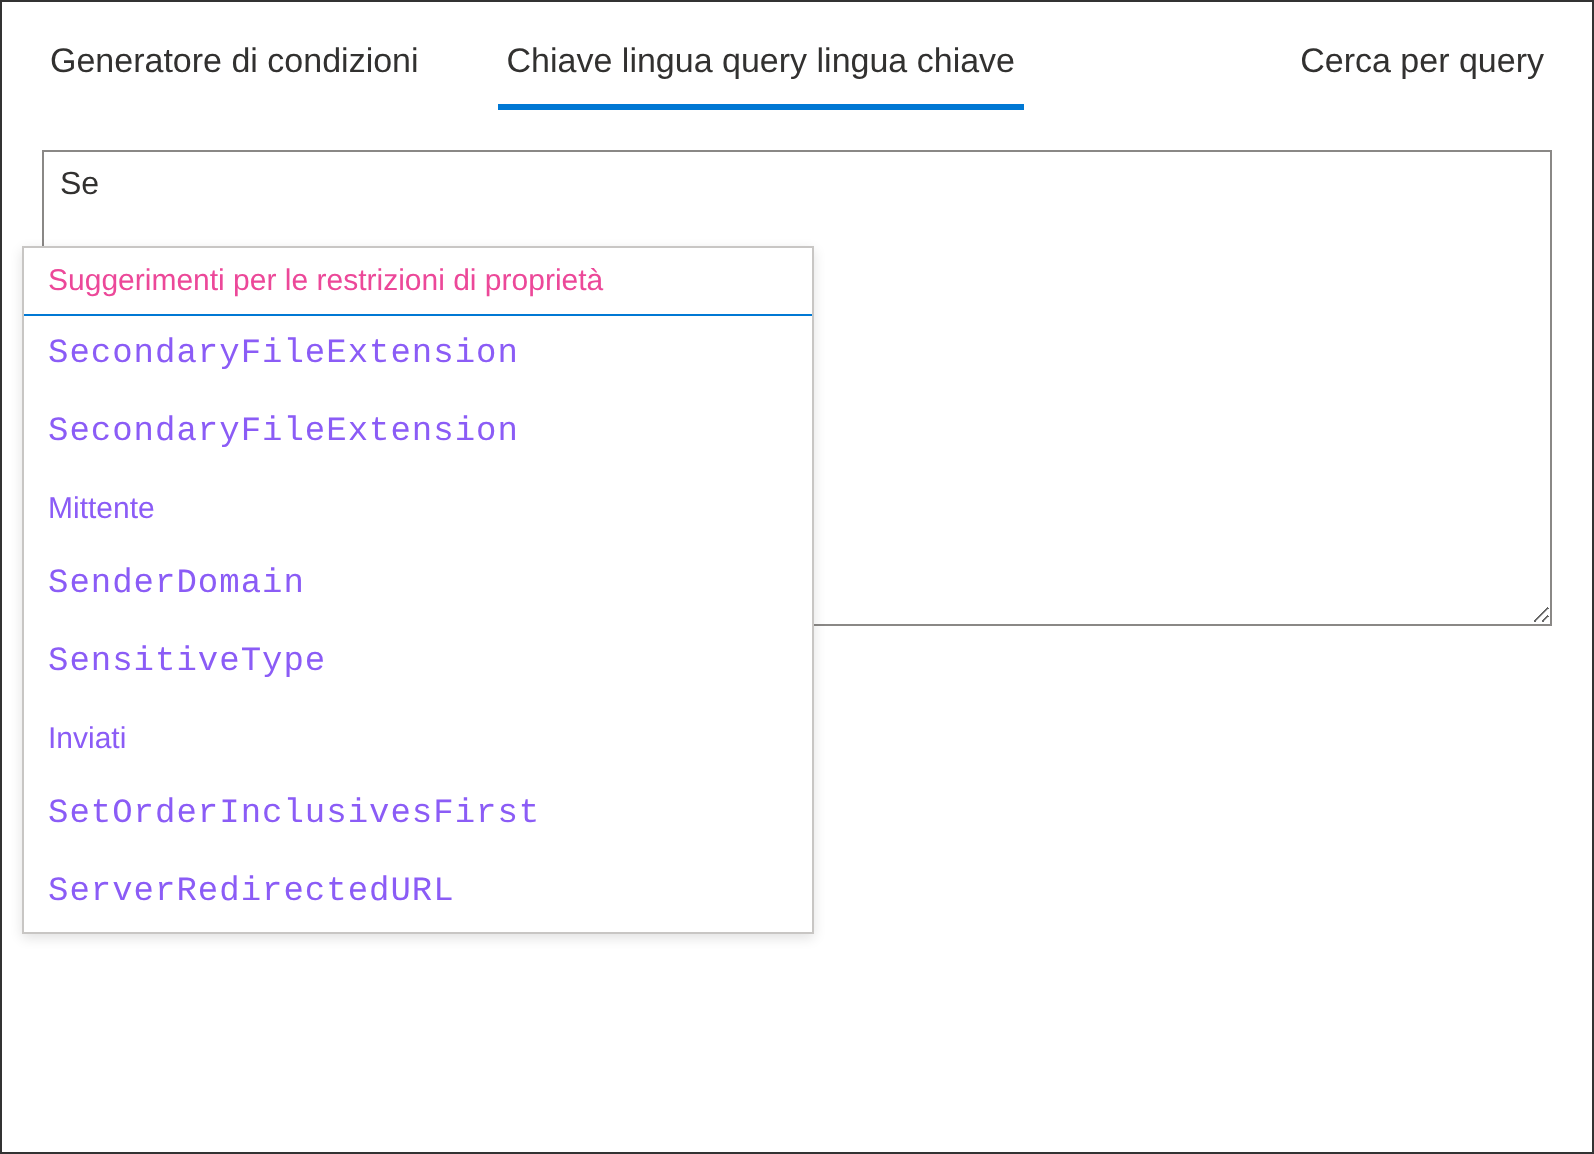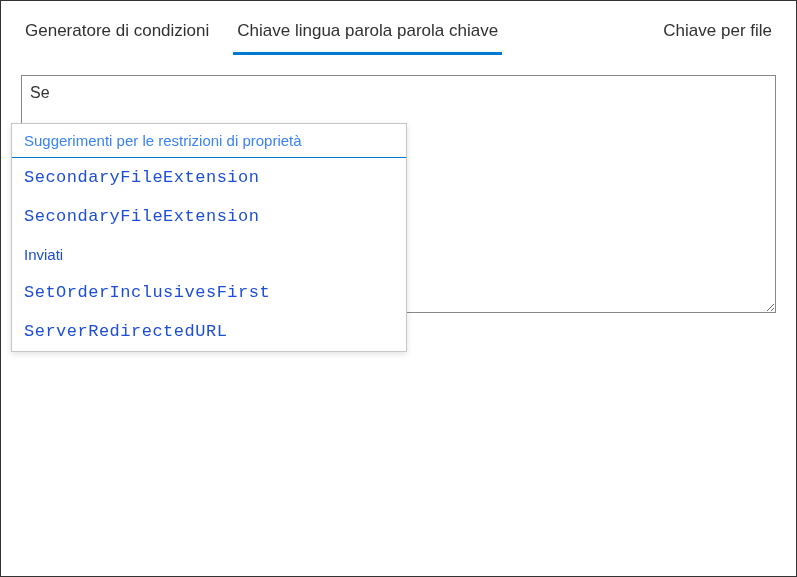--- a/index.html
+++ b/index.html
@@ -8,21 +8,21 @@
       background: #fff;
       width: 797px;
       height: 577px;
       border: 1px solid #333;
       position: relative;
     }
     .tabs {
       display: flex;
       align-items: center;
       padding: 12px 20px 0 20px;
-      gap: 20px;
+      gap: 36px;
     }
     .tab {
       font-size: 17px;
       color: #323130;
       padding: 8px 4px 14px 4px;
       cursor: pointer;
       position: relative;
     }
     .tab.active {
       font-weight: 400;
@@ -59,58 +59,61 @@
       top: 122px;
       left: 10px;
       width: 396px;
       background: #fff;
       border: 1px solid #c8c6c4;
       box-shadow: 0 2px 6px rgba(0,0,0,0.12);
       z-index: 10;
     }
     .dropdown-header {
       font-size: 15px;
-      color: #3b82f6;
+      color: #ec4899;
       padding: 8px 12px 8px 12px;
       border-bottom: 1px solid #0078d4;
       font-family: "Segoe UI", Arial, sans-serif;
     }
     .dropdown-item {
       padding: 10px 12px;
       font-size: 17px;
-      color: #1d4ed8;
+      color: #8b5cf6;
       cursor: pointer;
     }
     .dropdown-item.mono {
       font-family: "Consolas", "Courier New", monospace;
       letter-spacing: 0.5px;
     }
     .dropdown-item.plain {
       font-family: "Segoe UI", Arial, sans-serif;
       font-size: 15px;
     }
   </style>
 </head>
 <body>
 
 <div class="tabs">
   <div class="tab">Generatore di condizioni</div>
-  <div class="tab active">Chiave lingua parola parola chiave</div>
+  <div class="tab active">Chiave lingua query lingua chiave</div>
   <div class="tab-spacer"></div>
-  <div class="tab">Chiave per file</div>
+  <div class="tab">Cerca per query</div>
 </div>
 
 <div class="content">
   <div class="textarea-wrap">
     <textarea class="query" style="">Se</textarea>
   </div>
 </div>
 
 <div class="dropdown">
   <div class="dropdown-header">Suggerimenti per le restrizioni di proprietà</div>
   <div id="suggestions-list">
       <div class="dropdown-item mono">SecondaryFileExtension</div>
       <div class="dropdown-item mono">SecondaryFileExtension</div>
+      <div class="dropdown-item plain">Mittente</div>
+      <div class="dropdown-item mono">SenderDomain</div>
+      <div class="dropdown-item mono">SensitiveType</div>
       <div class="dropdown-item plain">Inviati</div>
       <div class="dropdown-item mono">SetOrderInclusivesFirst</div>
       <div class="dropdown-item mono">ServerRedirectedURL</div>
     </div>
 </div>
 
 </body></html>

